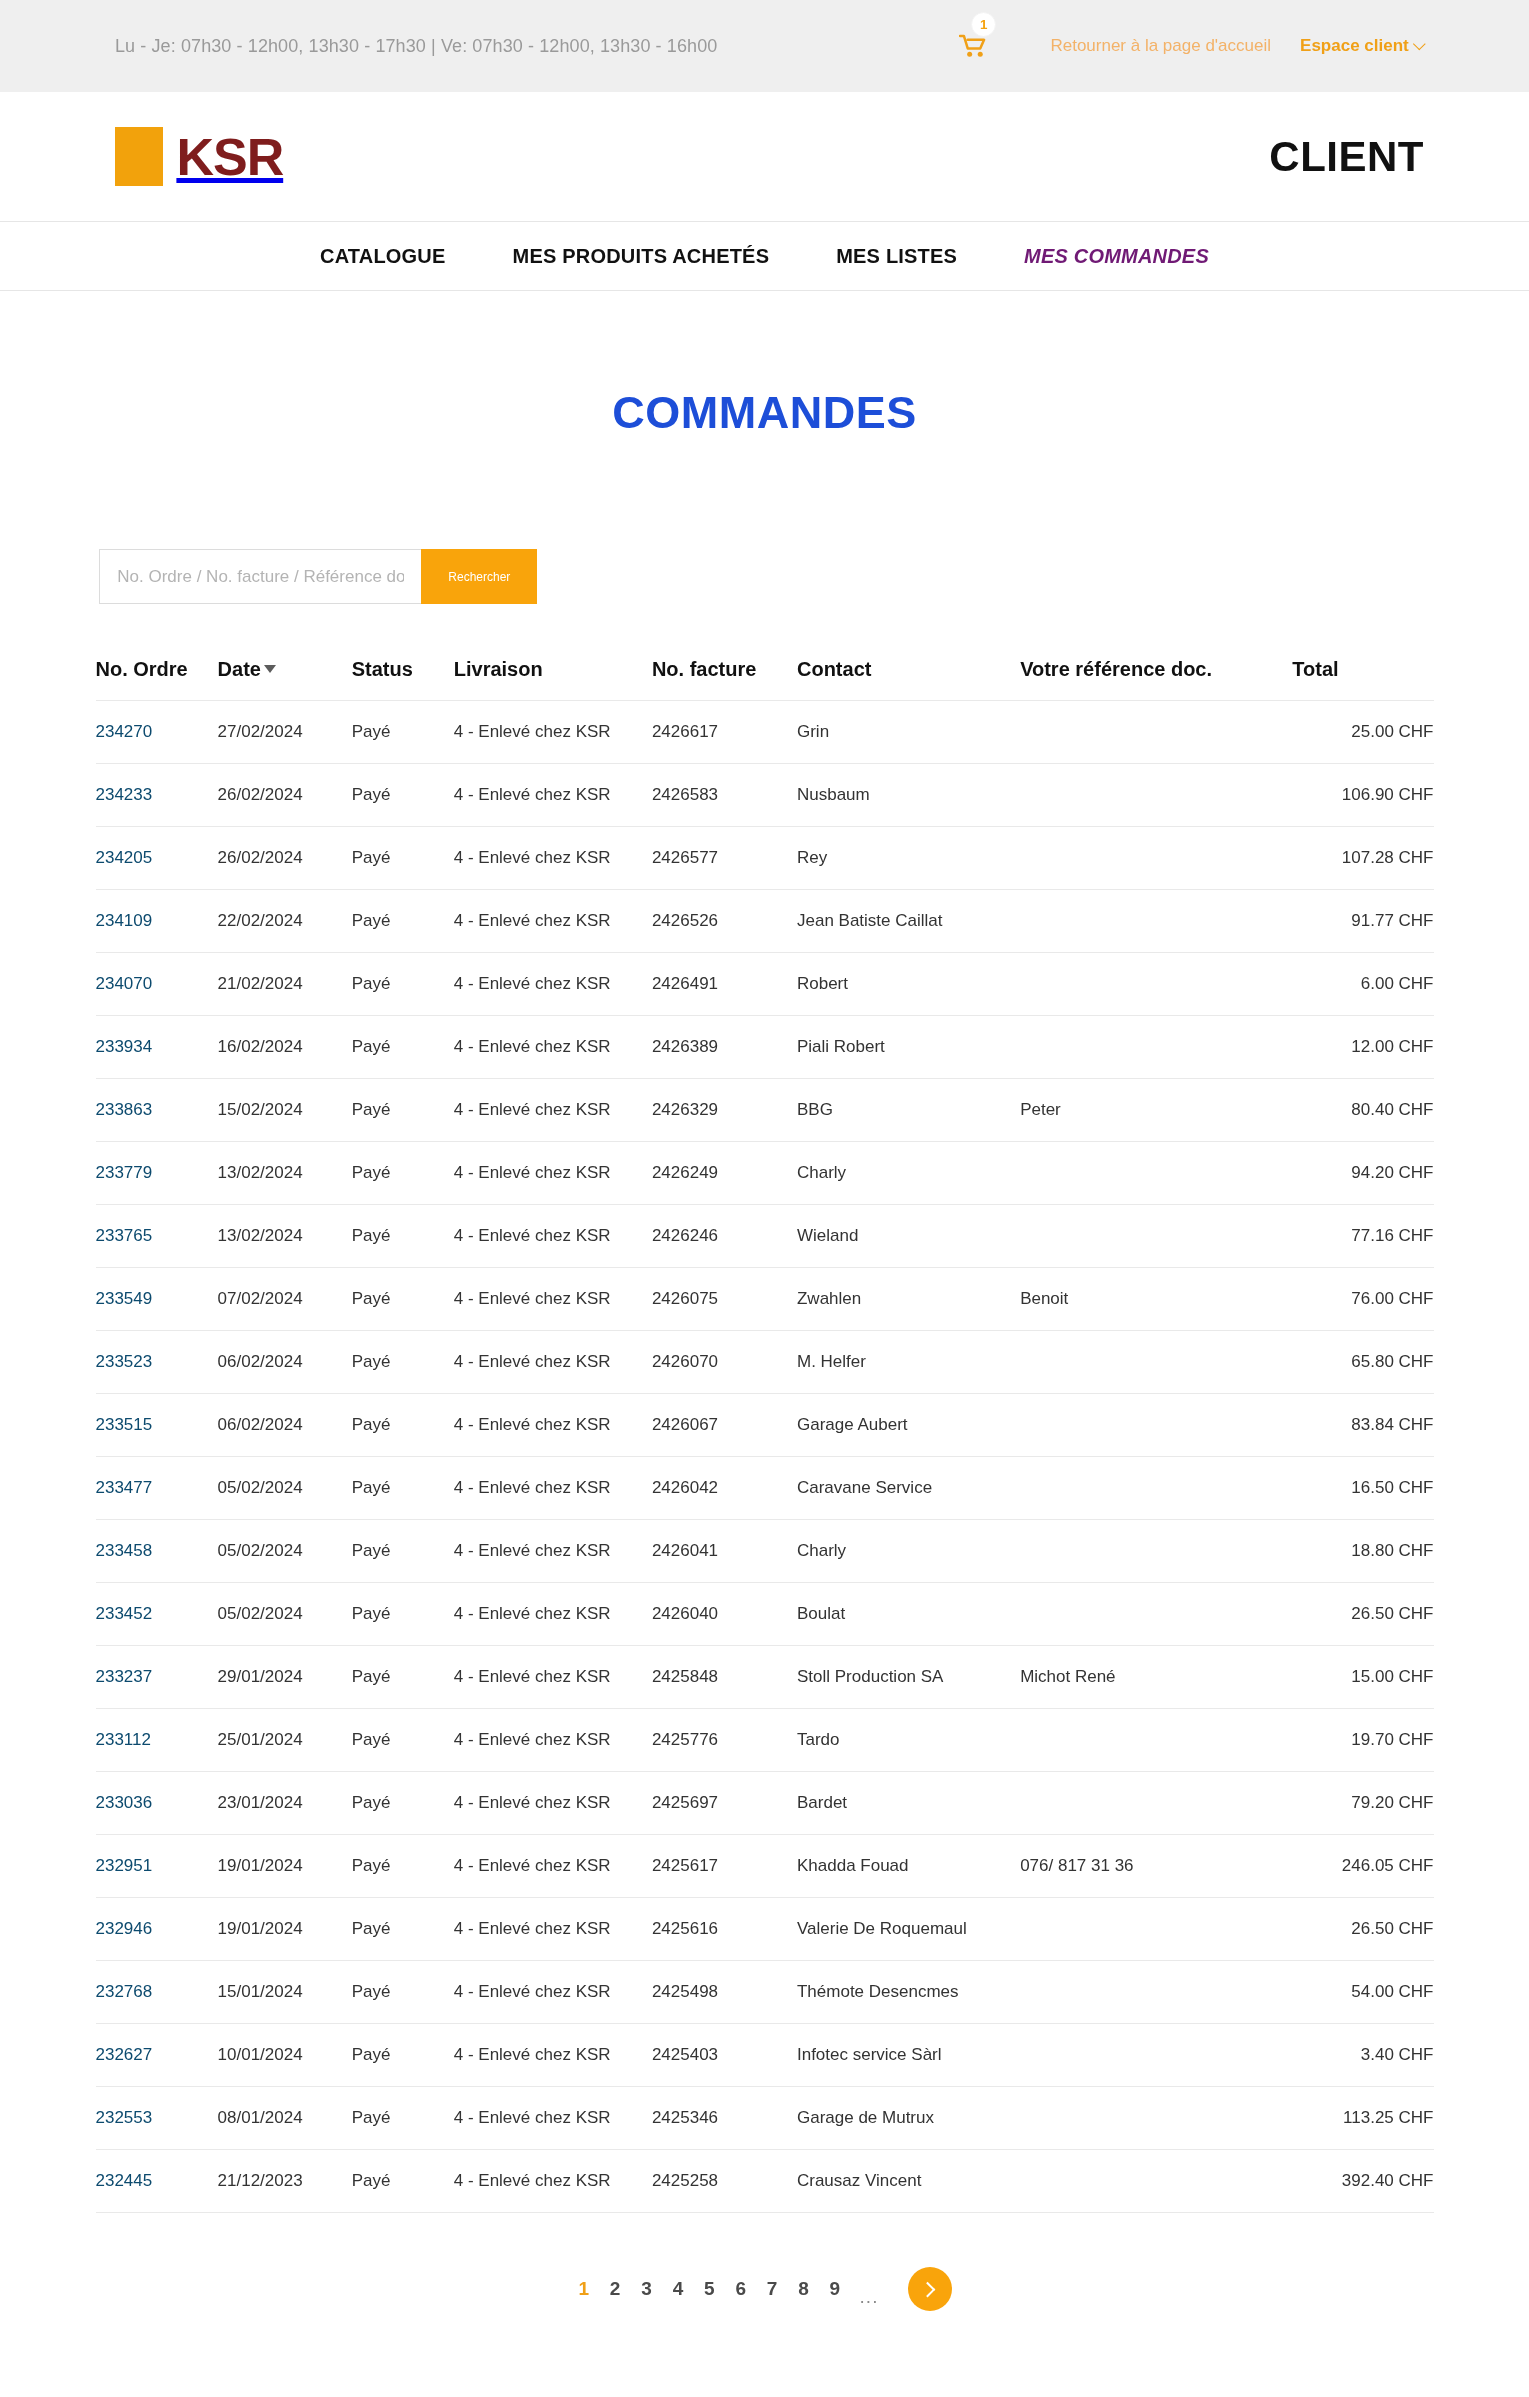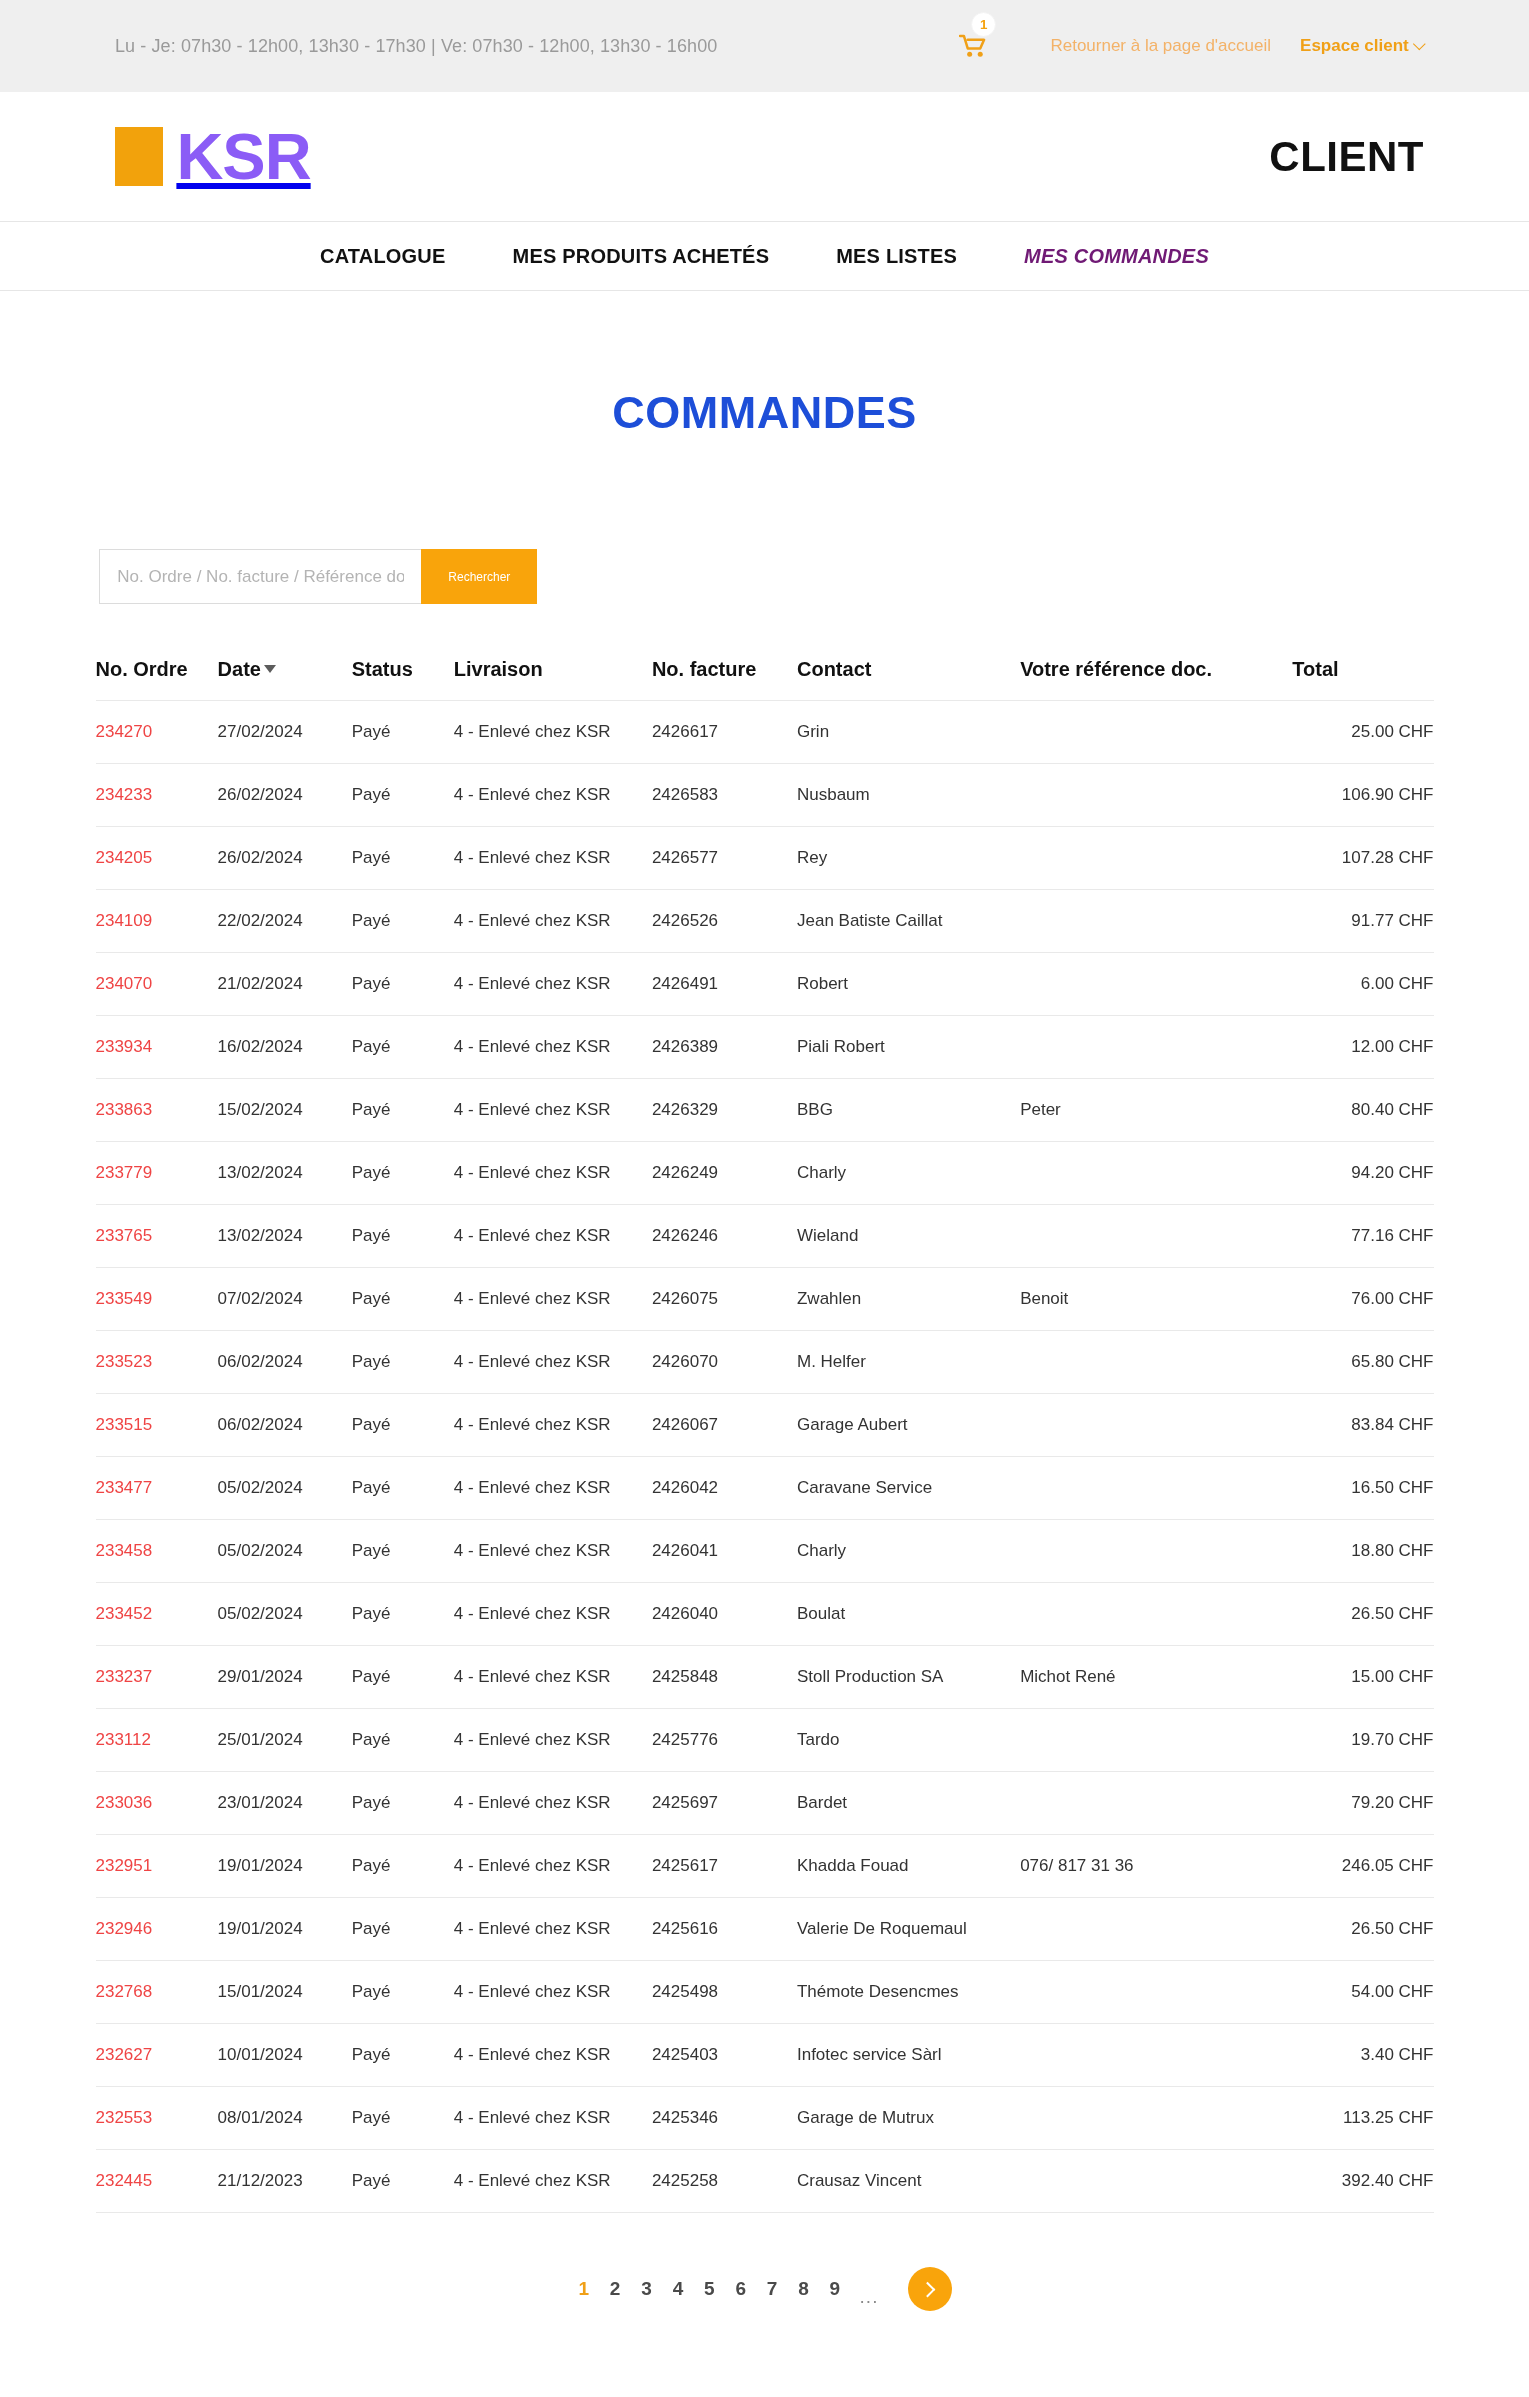--- a/index.html
+++ b/index.html
@@ -96,24 +96,24 @@
     display: flex;
     align-items: center;
     gap: 13.4px;
   }
   .logo-square {
     width: 48px;
     height: 59px;
     background: #f2a20c;
   }
   .logo-text {
-    font-size: 65px;
+    font-size: 52px;
     font-weight: bold;
     letter-spacing: -1px;
-    color: #8b5cf6;
+    color: #7f1d1d;
     line-height: 1;
     font-family: "Liberation Sans", sans-serif;
   }
   .client-label {
     margin-left: auto;
     font-size: 42px;
     font-weight: bold;
     letter-spacing: 0.5px;
     color: #111111;
   }
@@ -215,21 +215,21 @@
     font-size: 17px;
     color: #333333;
     padding: 21px 0;
     border-top: 1px solid #e9e9e9;
     white-space: nowrap;
     overflow: hidden;
     text-overflow: ellipsis;
   }
   table.orders tr:last-child td { border-bottom: 1px solid #e9e9e9; }
   td.c-order a {
-    color: #ef4444;
+    color: #0c4a6e;
     text-decoration: none;
   }
   td.c-total { text-align: right; padding-right: 7.6px; }
   th.c-total { text-align: right; padding-right: 7.6px; }
 
   
   .col-order   { width: 122px; }
   .col-date    { width: 134px; }
   .col-status  { width: 102px; }
   .col-livr    { width: 198px; }

